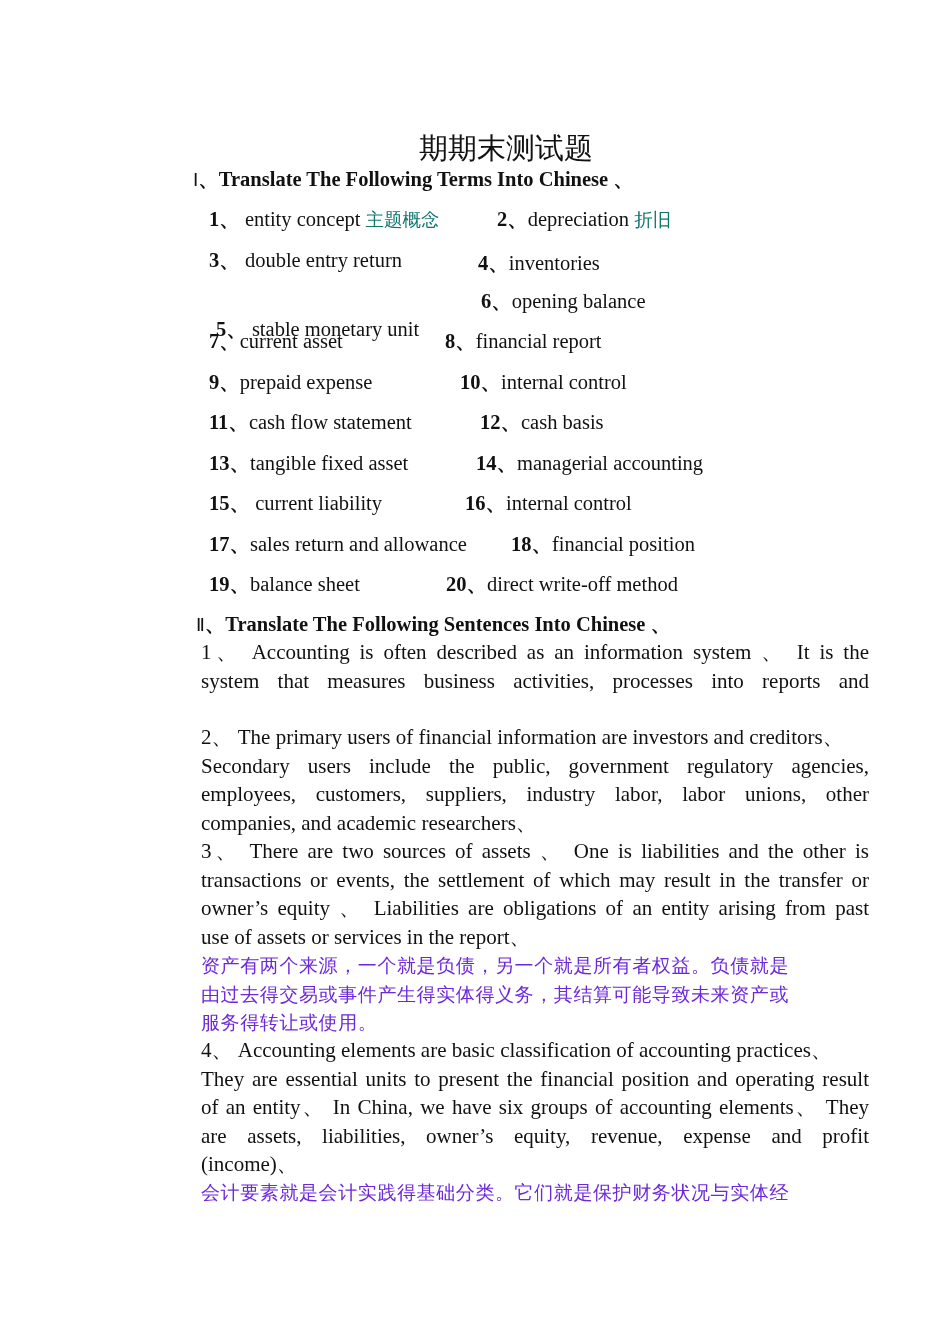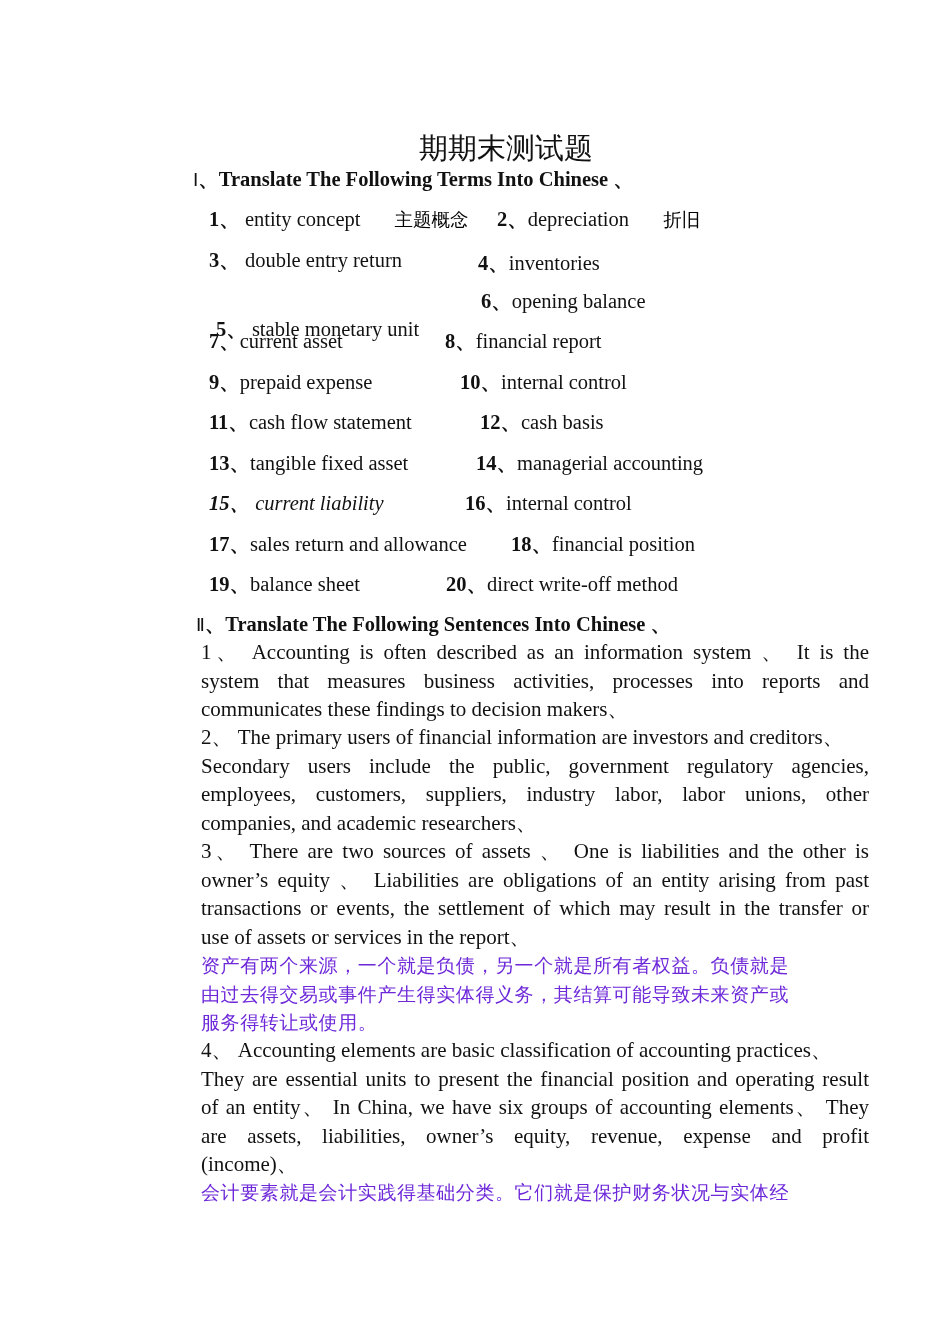--- a/index.html
+++ b/index.html
@@ -18,21 +18,21 @@
       position: absolute; font-weight: bold; font-size: 20.5px; line-height: 26px;
       white-space: nowrap;
     }
     .sec1 { left: 193px; top: 166px; }
     .sec2 { left: 196px; top: 611px; }
     .roman { font-weight: normal; font-family: "DejaVu Sans", sans-serif; font-size: 18px; }
     .term {
       position: absolute; font-size: 20.5px; line-height: 26px; white-space: nowrap;
     }
     .term .num { font-weight: bold; }
-    .term .zh { color: #000000; font-family: "DejaVu Sans", sans-serif; font-size: 18.5px; margin-left: 29px; }
+    .term .zh { color: #0f766e; font-family: "DejaVu Sans", sans-serif; font-size: 18.5px; }
     .para {
       position: absolute; left: 201px; width: 668px;
       font-size: 21px; line-height: 28.5px;
       text-align: justify; text-align-last: left;
     }
     .para .line { display: block; text-align: justify; text-align-last: justify; }
     .para .line.last { text-align-last: left; }
     .zh-para {
       position: absolute; left: 201px; width: 668px;
       font-family: "DejaVu Sans", sans-serif; font-size: 19px; line-height: 28.5px;
@@ -63,50 +63,49 @@
 
 <div class="term" style="left:209px; top:369px;"><span class="num">9、</span><span>prepaid expense</span></div>
 <div class="term" style="left:460px; top:369px;"><span class="num">10、</span><span>internal control</span></div>
 
 <div class="term" style="left:209px; top:409px;"><span class="num">11、</span><span>cash flow statement</span></div>
 <div class="term" style="left:480px; top:409px;"><span class="num">12、</span><span>cash basis</span></div>
 
 <div class="term" style="left:209px; top:450px;"><span class="num">13、</span><span>tangible fixed asset</span></div>
 <div class="term" style="left:476px; top:450px;"><span class="num">14、</span><span>managerial accounting</span></div>
 
-<div class="term" style="left:209px; top:490px;font-style:italic;"><span class="num">15、</span><span> current liability</span></div>
+<div class="term" style="left:209px; top:490px;"><span class="num">15、</span><span> current liability</span></div>
 <div class="term" style="left:465px; top:490px;"><span class="num">16、</span><span>internal control</span></div>
 
 <div class="term" style="left:209px; top:531px;"><span class="num">17、</span><span>sales return and allowance</span></div>
 <div class="term" style="left:511px; top:531px;"><span class="num">18、</span><span>financial position</span></div>
 
 <div class="term" style="left:209px; top:571px;"><span class="num">19、</span><span>balance sheet</span></div>
 <div class="term" style="left:446px; top:571px;"><span class="num">20、</span><span>direct write-off method</span></div>
 
 <div class="section-heading sec2">
   <span class="roman">Ⅱ</span><span>、Translate The Following Sentences Into Chinese 、</span>
 </div>
 
 <div class="para" style="top:638px;">
   <span class="line">1、    Accounting is often described as an information system 、  It is the</span>
   <span class="line">system that measures business activities, processes into reports and</span>
-  <span class="line last">communicates these findings to decision makers、</span>
 </div>
 
 <div class="para" style="top:723px;">
   <span class="line last">2、  The primary users of financial information are investors and creditors、</span>
   <span class="line">Secondary users include the public, government regulatory agencies,</span>
   <span class="line">employees, customers, suppliers, industry labor, labor unions, other</span>
   <span class="line last">companies, and academic researchers、</span>
 </div>
 
 <div class="para" style="top:837px;">
   <span class="line">3、   There are two sources of assets 、  One is liabilities and the other is</span>
+  <span class="line">transactions or events, the settlement of which may result in the transfer or</span>
   <span class="line">owner’s equity 、  Liabilities are obligations of an entity arising from past</span>
-  <span class="line">transactions or events, the settlement of which may result in the transfer or</span>
   <span class="line last">use of assets or services in the report、</span>
 </div>
 <div class="zh-para" style="top:951px;">
   <span class="line">资产有两个来源，一个就是负债，另一个就是所有者权益。负债就是</span>
   <span class="line">由过去得交易或事件产生得实体得义务，其结算可能导致未来资产或</span>
   <span class="line">服务得转让或使用。</span>
 </div>
 
 <div class="para" style="top:1036px;">
   <span class="line last">4、  Accounting elements are basic classification of accounting practices、</span>

